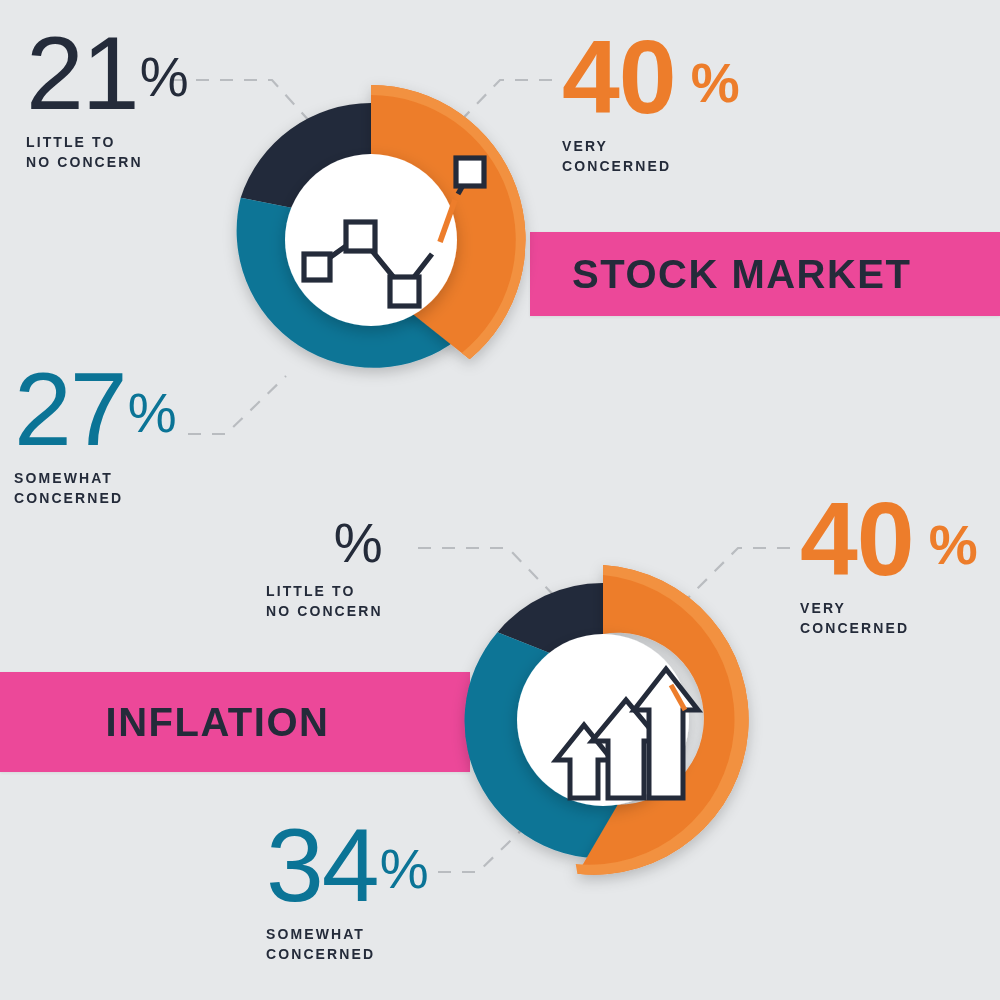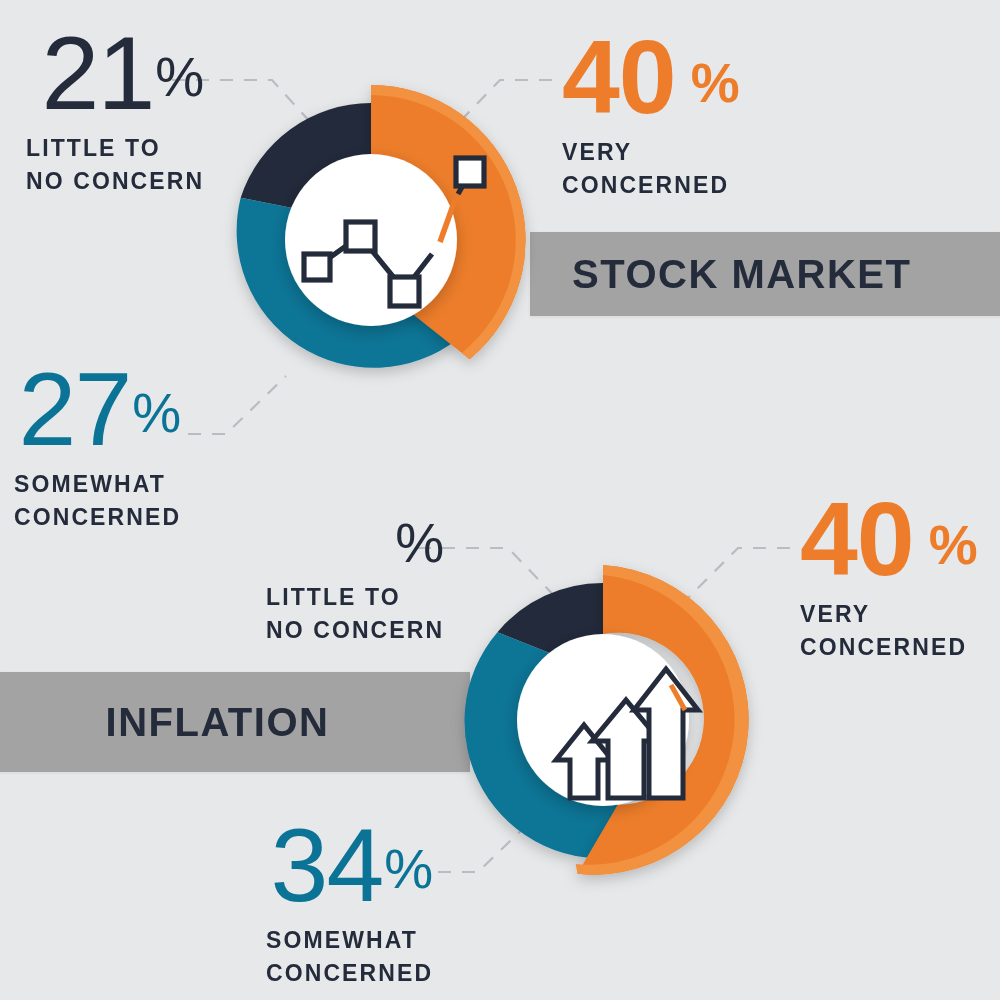--- a/index.html
+++ b/index.html
@@ -8,21 +8,21 @@
     background:#E6E8EA;
     font-family:"Liberation Sans", sans-serif;
     overflow:hidden;
     position:relative;
   }
   .stage{position:absolute;inset:0;width:1000px;height:1000px;}
 
   
   .banner{
     position:absolute;
-    background:#a3a3a3;
+    background:#ec4899;
     display:flex;
     align-items:center;
     box-shadow:0 1px 3px rgba(0,0,0,.07);
   }
   .banner-text{
     font-weight:bold;
     font-size:40px;
     letter-spacing:1.5px;
     color:#242B3A;
     white-space:nowrap;
@@ -41,21 +41,21 @@
     letter-spacing:-2px;
     white-space:nowrap;
     display:flex;
     align-items:flex-start;
     justify-content:flex-end;
   }
   .pct .sym{font-size:55px;line-height:1;margin-top:24px;margin-left:2px;letter-spacing:0;}
   .pct.strong{font-weight:bold;letter-spacing:-1px;gap:13px;}
   .pct.strong .sym{font-weight:bold;margin-top:26px;}
   .cap{
-    font-size:23px;
+    font-size:14px;
     font-weight:bold;
     letter-spacing:2.1px;
     color:#242B3A;
     line-height:1.45;
     margin-top:10px;
     white-space:nowrap;
   }
   .navy{color:#242B3A;}
   .orange{color:#ED7D2B;}
   .teal{color:#0B7496;}

